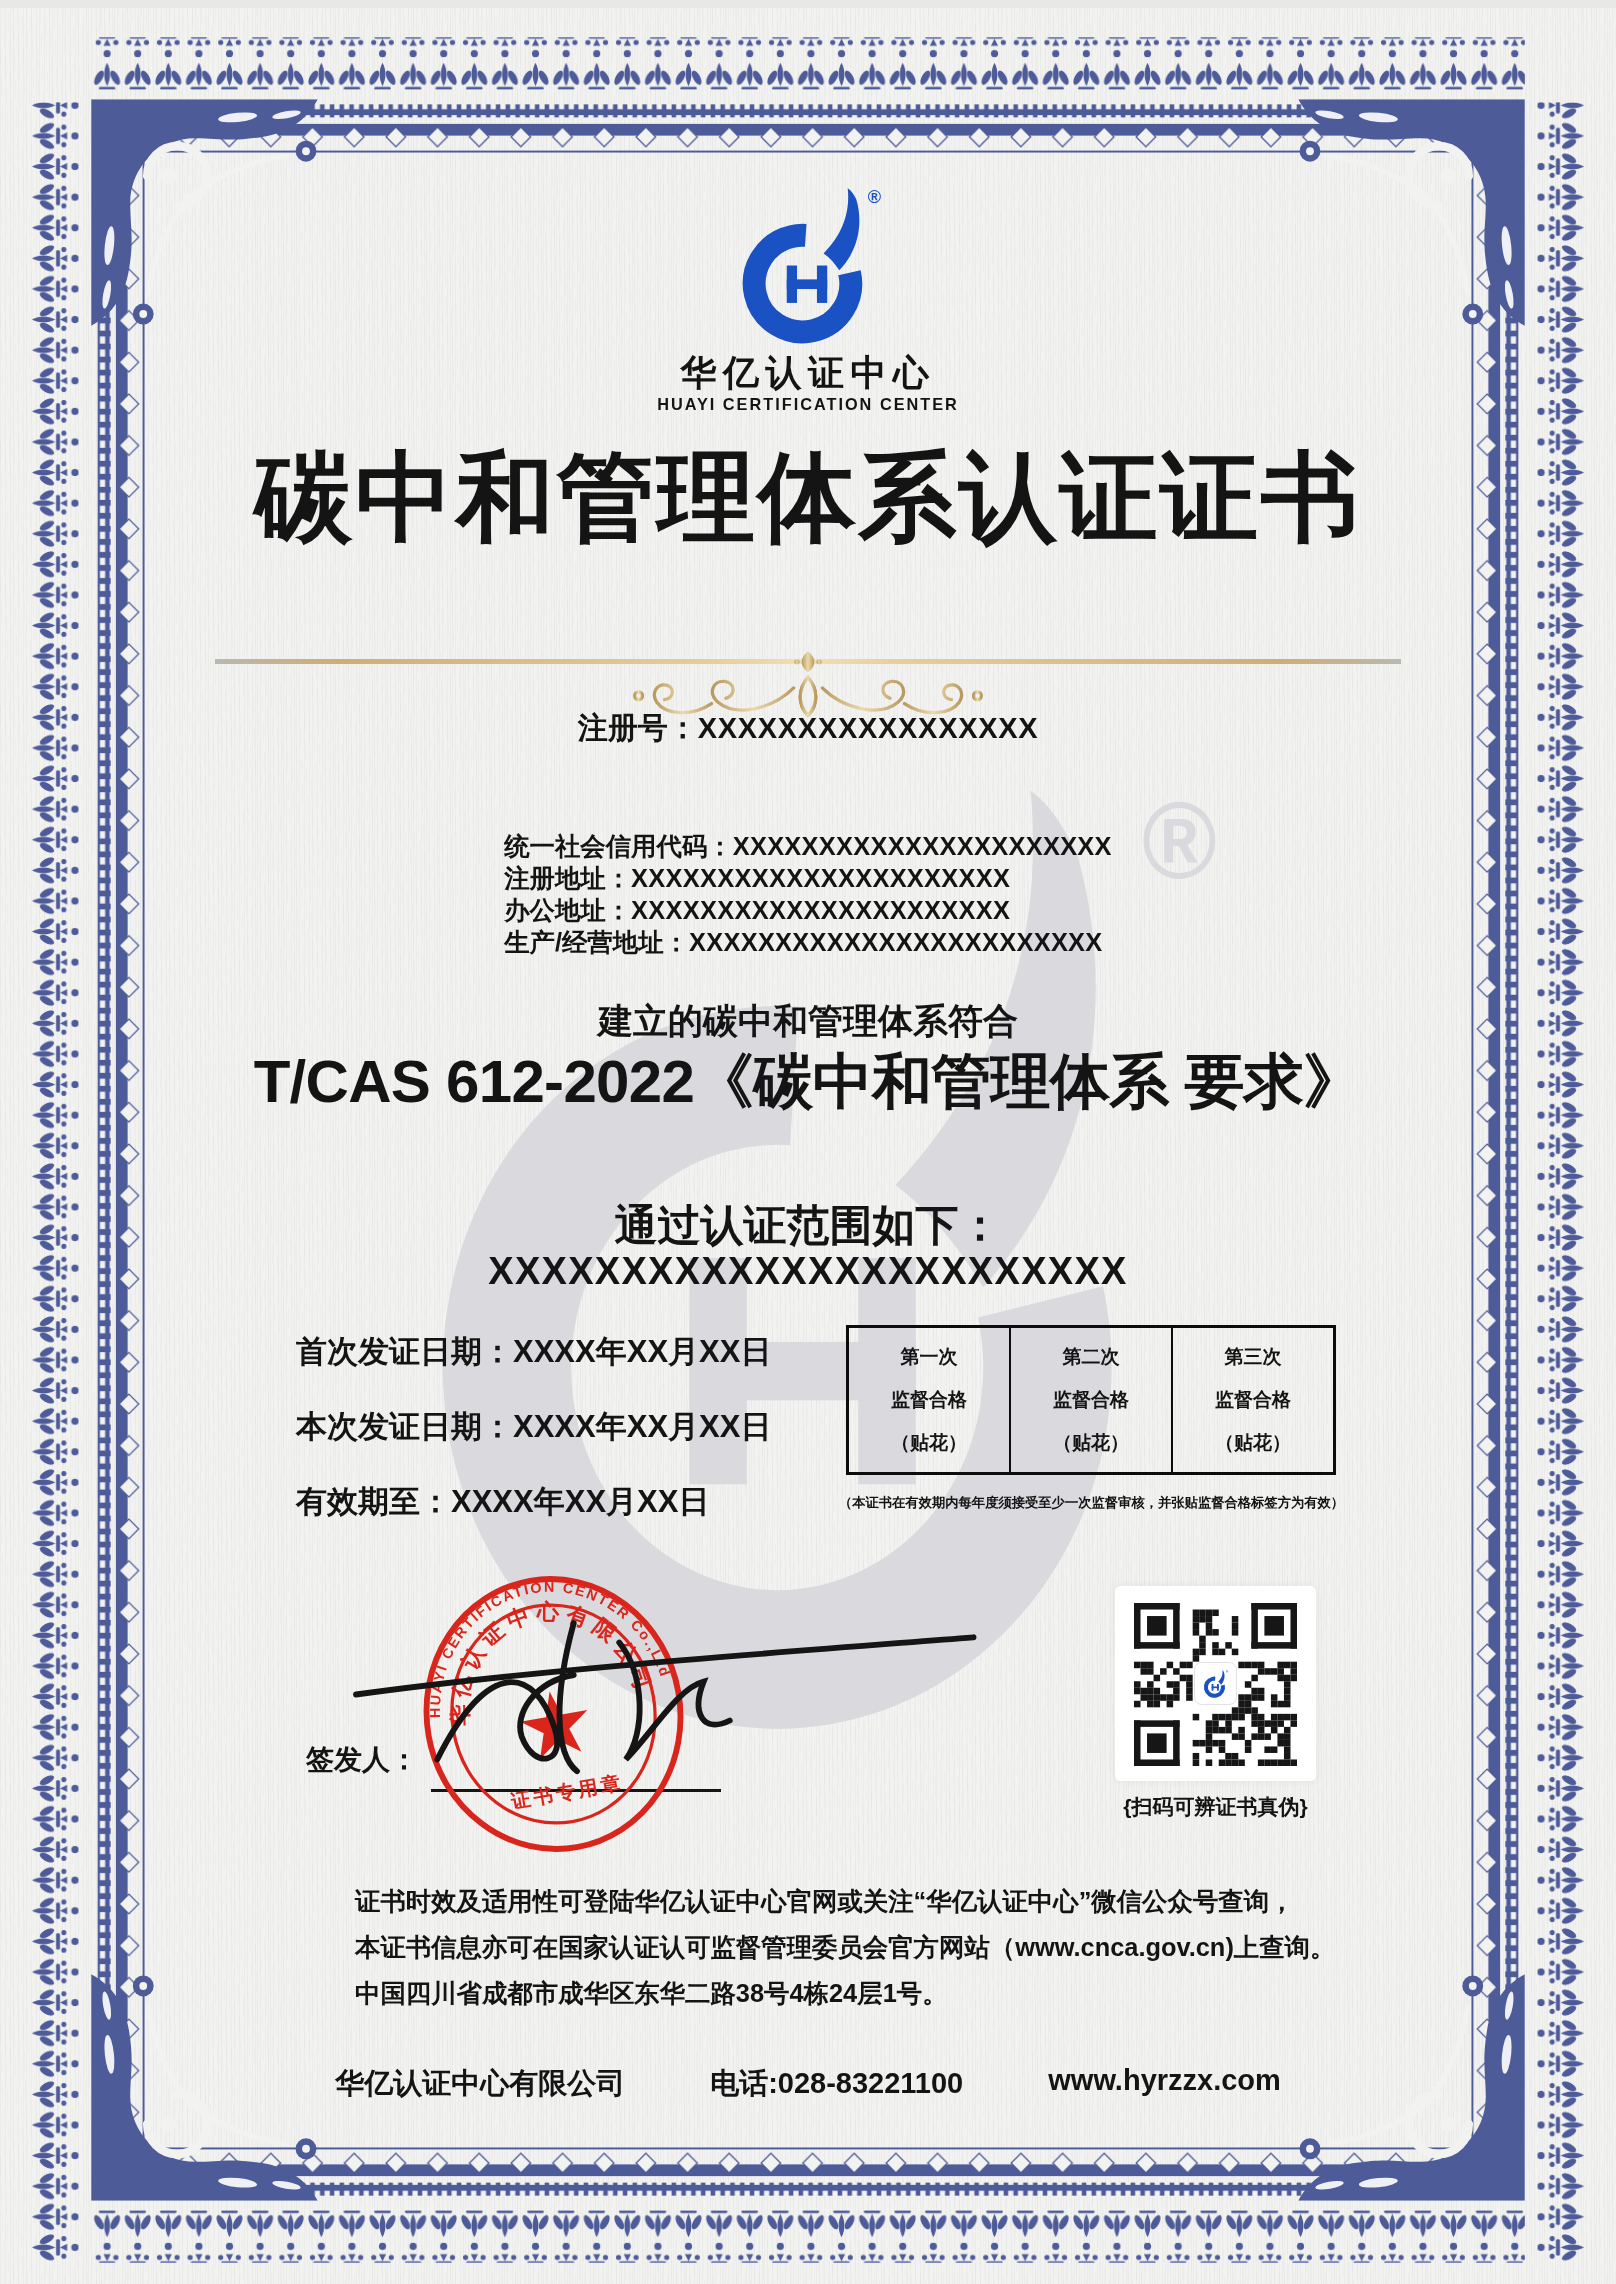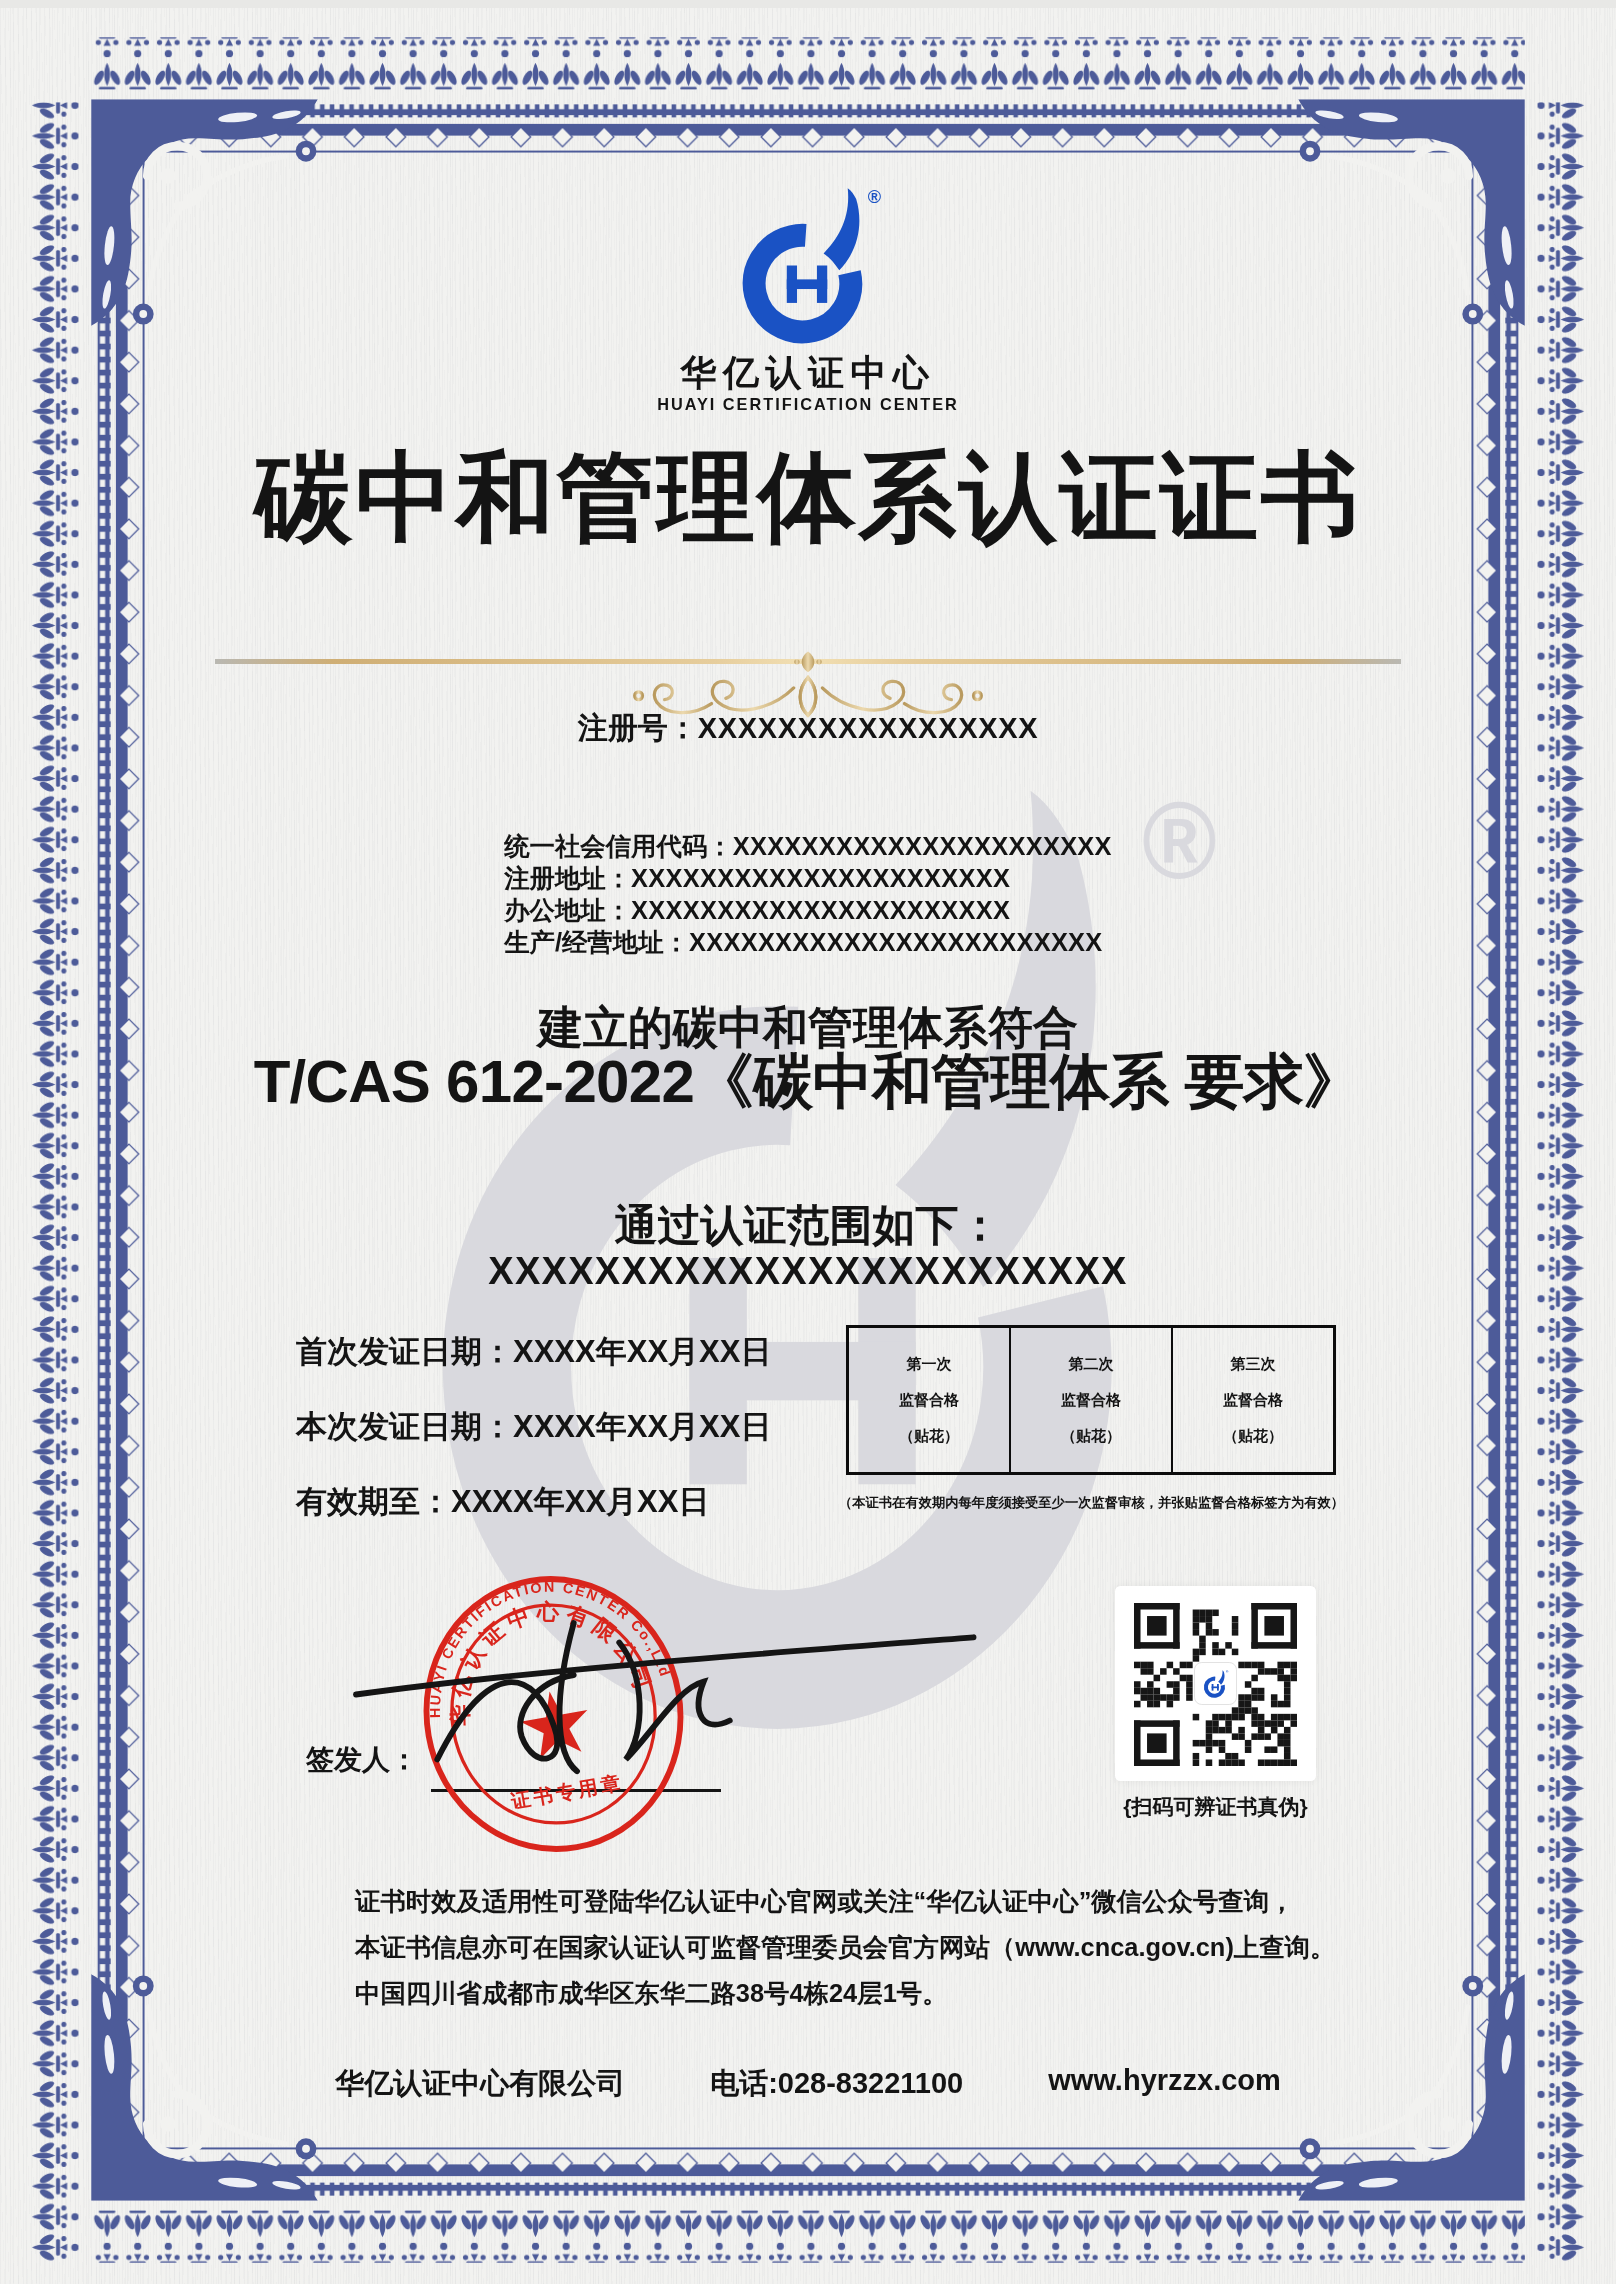--- a/index.html
+++ b/index.html
@@ -34,33 +34,33 @@
   .flourish { position:absolute; left:50%; transform:translateX(-50%); top:642px; width:391px; height:85px; }
 
   .reg-line { top:700px; font-size:30px; font-weight:900; }
   .reg-line .val { font-weight:600; font-size:29px; letter-spacing:0.7px; }
   .company  { top:742px; font-size:55px; font-weight:900; letter-spacing:1.3px; }
 
   .info { position:absolute; left:50%; transform:translateX(-50%); top:822px; width:max-content; }
   .info-row { font-size:25.4px; font-weight:700; line-height:32px; white-space:nowrap; }
   .info-row .val { font-weight:600; letter-spacing:0.3px; }
 
-  .conform     { top:990px; font-size:45px; font-weight:900; }
+  .conform     { top:990px; font-size:35px; font-weight:900; }
   .standard    { top:1034px; font-size:60px; font-weight:900; letter-spacing:-0.7px; white-space:nowrap; }
   .scope-label { top:1189px; font-size:43px; font-weight:900; }
   .scope-value { top:1242px; font-size:38px; font-weight:800; letter-spacing:1.3px; }
 
   .dates { position:absolute; left:296px; top:1323px; }
   .date-row { font-size:31px; font-weight:900; margin-bottom:33px; white-space:nowrap; }
   .date-row .val { font-weight:800; }
 
   .sup-table { position:absolute; left:846px; top:1317px; width:490px; height:150px;
     border:3.3px solid #0c0c0c; display:flex; background:transparent; }
   .sup-cell { flex:1; border-left:2px solid #0c0c0c; display:flex; flex-direction:column;
-    align-items:center; justify-content:center; gap:17px; font-size:15px; font-weight:700; }
+    align-items:center; justify-content:center; gap:17px; font-size:19px; font-weight:700; }
   .sup-cell:first-child { border-left:none; }
   .sup-note { position:absolute; left:827px; top:1486px; width:529px; text-align:center;
     font-size:13.3px; font-weight:700; white-space:nowrap; }
 
   .seal { position:absolute; left:417px; top:1563px; width:273px; height:286px; }
   .sig  { position:absolute; left:339px; top:1589px; width:658px; height:195px; }
   .signer { position:absolute; left:306px; top:1733px; font-size:28px; font-weight:700; }
   .sign-line { position:absolute; left:431px; top:1781px; width:290px; height:3.3px; background:#151515; }
 
   .qr-box { position:absolute; left:1115px; top:1578px; width:201px; height:195px;

